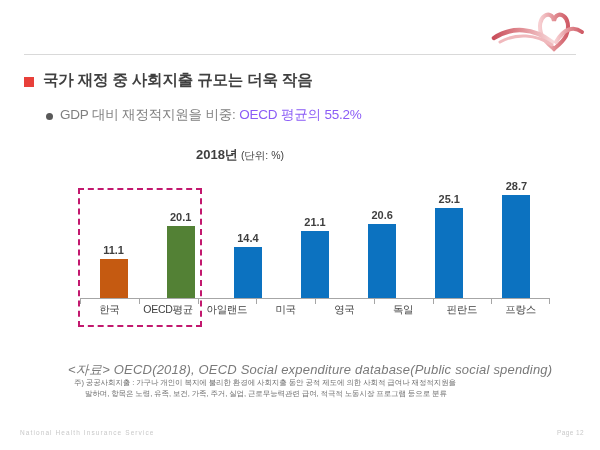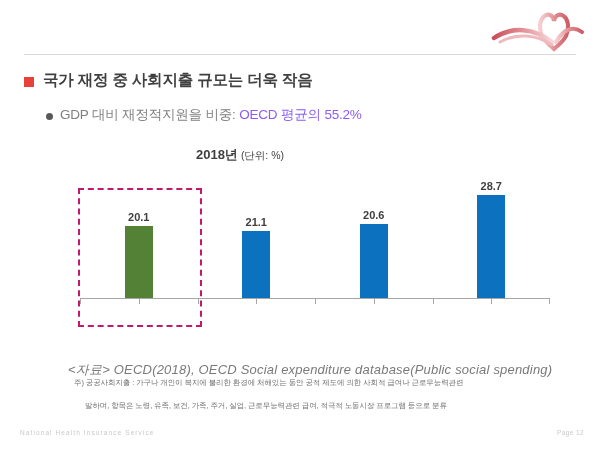--- a/index.html
+++ b/index.html
@@ -232,21 +232,20 @@
     top: 378px;
     left: 74px;
     width: 450px;
     font-size: 7.5px;
     color: #6f6f6f;
     line-height: 1.45;
     letter-spacing: -0.1px;
   }
   .note-line-2 {
     padding-left: 11px;
-    margin-top: 12px;
   }
 
   
   .footer-brand {
     position: absolute;
     bottom: 14px;
     left: 20px;
     font-size: 6.5px;
     color: #c9c9c9;
     letter-spacing: 1.1px;
@@ -301,53 +300,75 @@
   </div>
 
   <div class="chart-block">
     <div class="chart-title">
       <span>2018년</span><span class="unit">(단위: %)</span>
     </div>
 
     <div class="plot">
       <div class="bars" id="bars">
           <div class="bar-cell">
+            <div class="bar-value">11.1</div>
+            <div class="bar-rect" style="height: 40.1559px; background: rgb(197, 90, 17);"></div>
+          </div>
+          <div class="bar-cell">
             <div class="bar-value">20.1</div>
             <div class="bar-rect" style="height: 72.7147px; background: rgb(83, 129, 53);"></div>
           </div>
           <div class="bar-cell">
+            <div class="bar-value">14.4</div>
+            <div class="bar-rect" style="height: 52.0941px; background: rgb(12, 114, 192);"></div>
+          </div>
+          <div class="bar-cell">
             <div class="bar-value">21.1</div>
             <div class="bar-rect" style="height: 67.65px; background: rgb(12, 114, 192);"></div>
           </div>
           <div class="bar-cell">
             <div class="bar-value">20.6</div>
             <div class="bar-rect" style="height: 74.5235px; background: rgb(12, 114, 192);"></div>
+          </div>
+          <div class="bar-cell">
+            <div class="bar-value">25.1</div>
+            <div class="bar-rect" style="height: 90.8029px; background: rgb(12, 114, 192);"></div>
           </div>
           <div class="bar-cell">
             <div class="bar-value">28.7</div>
             <div class="bar-rect" style="height: 103.826px; background: rgb(12, 114, 192);"></div>
           </div>
         </div>
       <div class="axis-line"></div>
       <div class="ticks" id="ticks">
           <div class="tick-cell"></div>
           <div class="tick-cell"></div>
           <div class="tick-cell"></div>
           <div class="tick-cell"></div>
           <div class="tick-cell"></div>
           <div class="tick-cell"></div>
           <div class="tick-cell"></div>
           <div class="tick-cell last"></div>
         </div>
+      <div class="cat-labels" id="cats">
+          <div class="cat-cell">한국</div>
+          <div class="cat-cell">OECD평균</div>
+          <div class="cat-cell">아일랜드</div>
+          <div class="cat-cell">미국</div>
+          <div class="cat-cell">영국</div>
+          <div class="cat-cell">독일</div>
+          <div class="cat-cell">핀란드</div>
+          <div class="cat-cell">프랑스</div>
+        </div>
       <div class="highlight-box" id="hl" style="left: -2px; width: calc(25% + 2px); top: 12px; bottom: -6px; border-color: rgb(194, 24, 110);"></div>
     </div>
   </div>
 
   <div class="source-line">&lt;자료&gt; OECD(2018),  OECD Social expenditure database(Public social spending)</div>
   <div class="note-block">
-    <div>주) 공공사회지출 : 가구나 개인이 복지에 불리한 환경에 처해있는 동안 공적 제도에 의한 사회적 급여나 근로무능력관련</div>
+    <div>주) 공공사회지출 : 가구나 개인이 복지에 불리한 환경에 사회지출 동안 공적 제도에 의한 사회적 급여나 재정적지원을</div>
     <div class="note-line-2">말하며, 항목은 노령, 유족, 보건, 가족, 주거, 실업, 근로무능력관련 급여, 적극적 노동시장 프로그램 등으로 분류</div>
   </div>
 
   <div class="footer-brand">National  Health  Insurance  Service</div>
   <div class="footer-page">Page 12</div>
 
 </div>
 
 </body></html>

